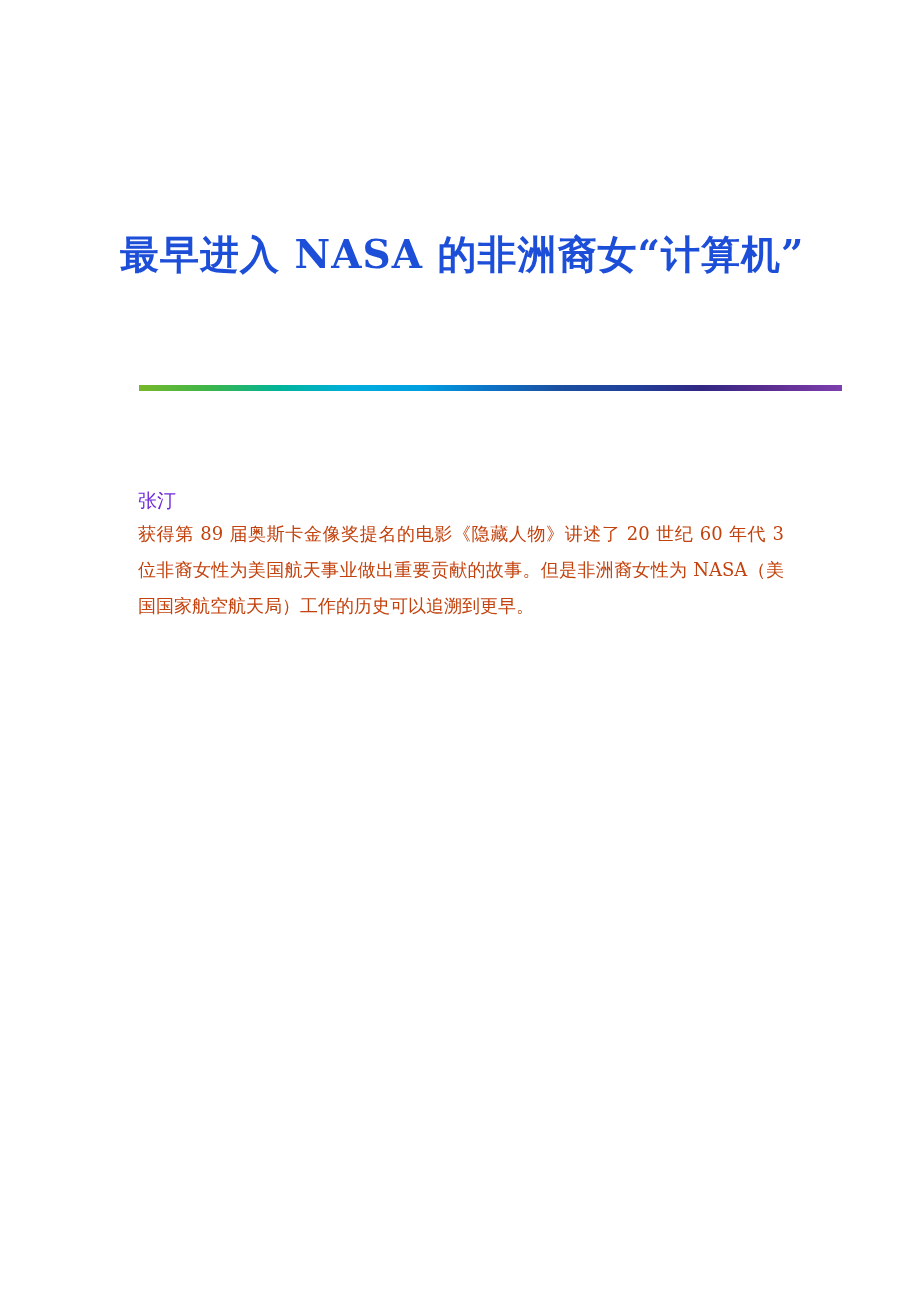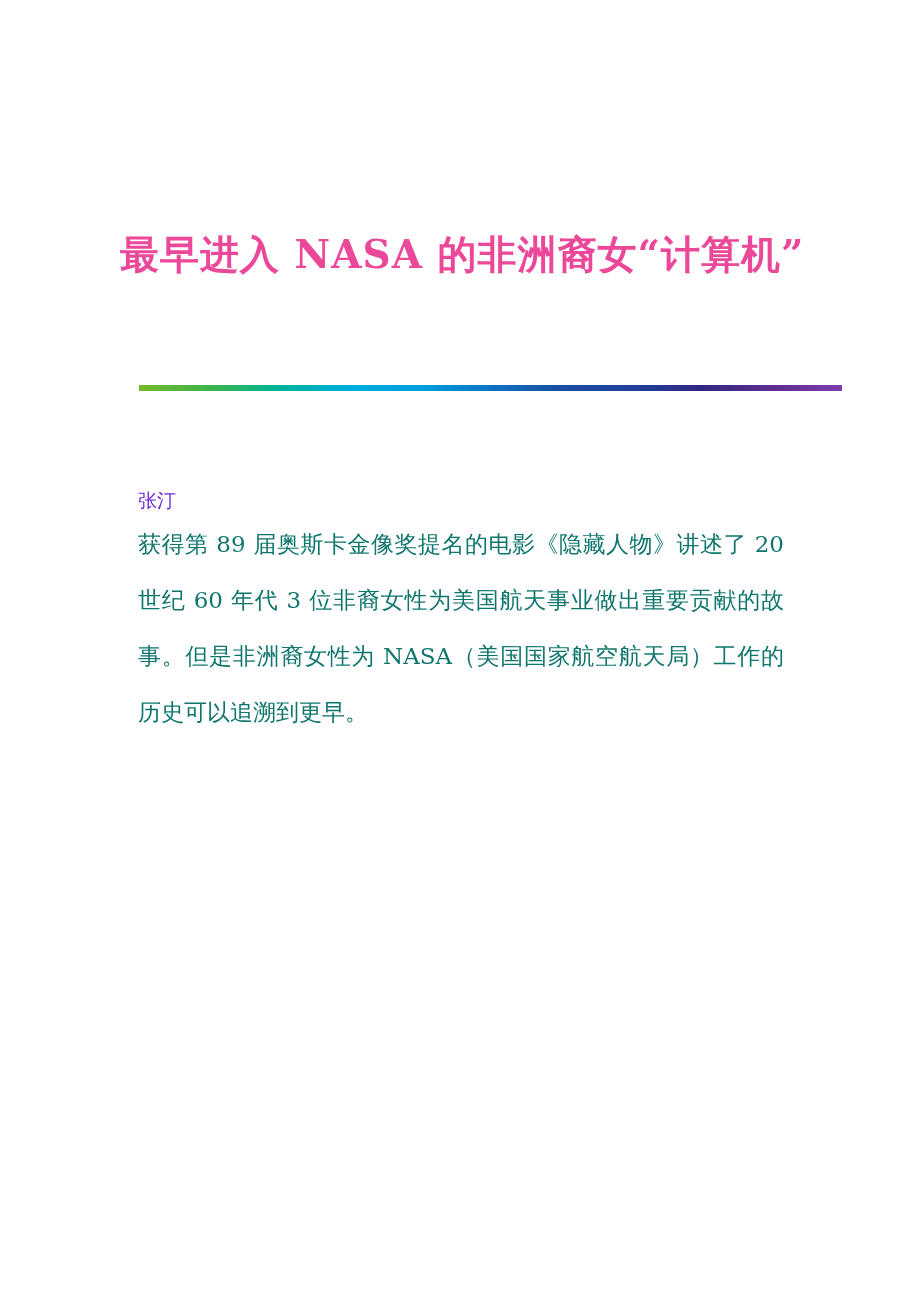--- a/index.html
+++ b/index.html
@@ -16,21 +16,21 @@
     font-family: "DejaVu Serif", "Liberation Serif", serif;
   }
   .title {
     position: absolute;
     left: 120px;
     right: 120px;
     top: 203px;
     text-align: center;
     font-size: 39px;
     font-weight: bold;
-    color: #ec4899;
+    color: #1d4ed8;
     letter-spacing: 1px;
     line-height: 1.3;
     white-space: nowrap;
   }
   .divider {
     position: absolute;
     left: 139px;
     top: 385px;
     width: 703px;
     height: 6px;
@@ -46,23 +46,23 @@
     line-height: 28px;
   }
   .article {
     position: absolute;
     left: 138px;
     top: 516px;
     width: 646px;
   }
   .article p {
     margin: 0;
-    font-size: 23px;
-    line-height: 56px;
-    color: #0f766e;
+    font-size: 18px;
+    line-height: 36px;
+    color: #c2410c;
     text-align: justify;
     text-justify: inter-ideograph;
   }
   .article p + p {
     margin-top: 7px;
   }
 </style>
 </head>
 <body>
 

